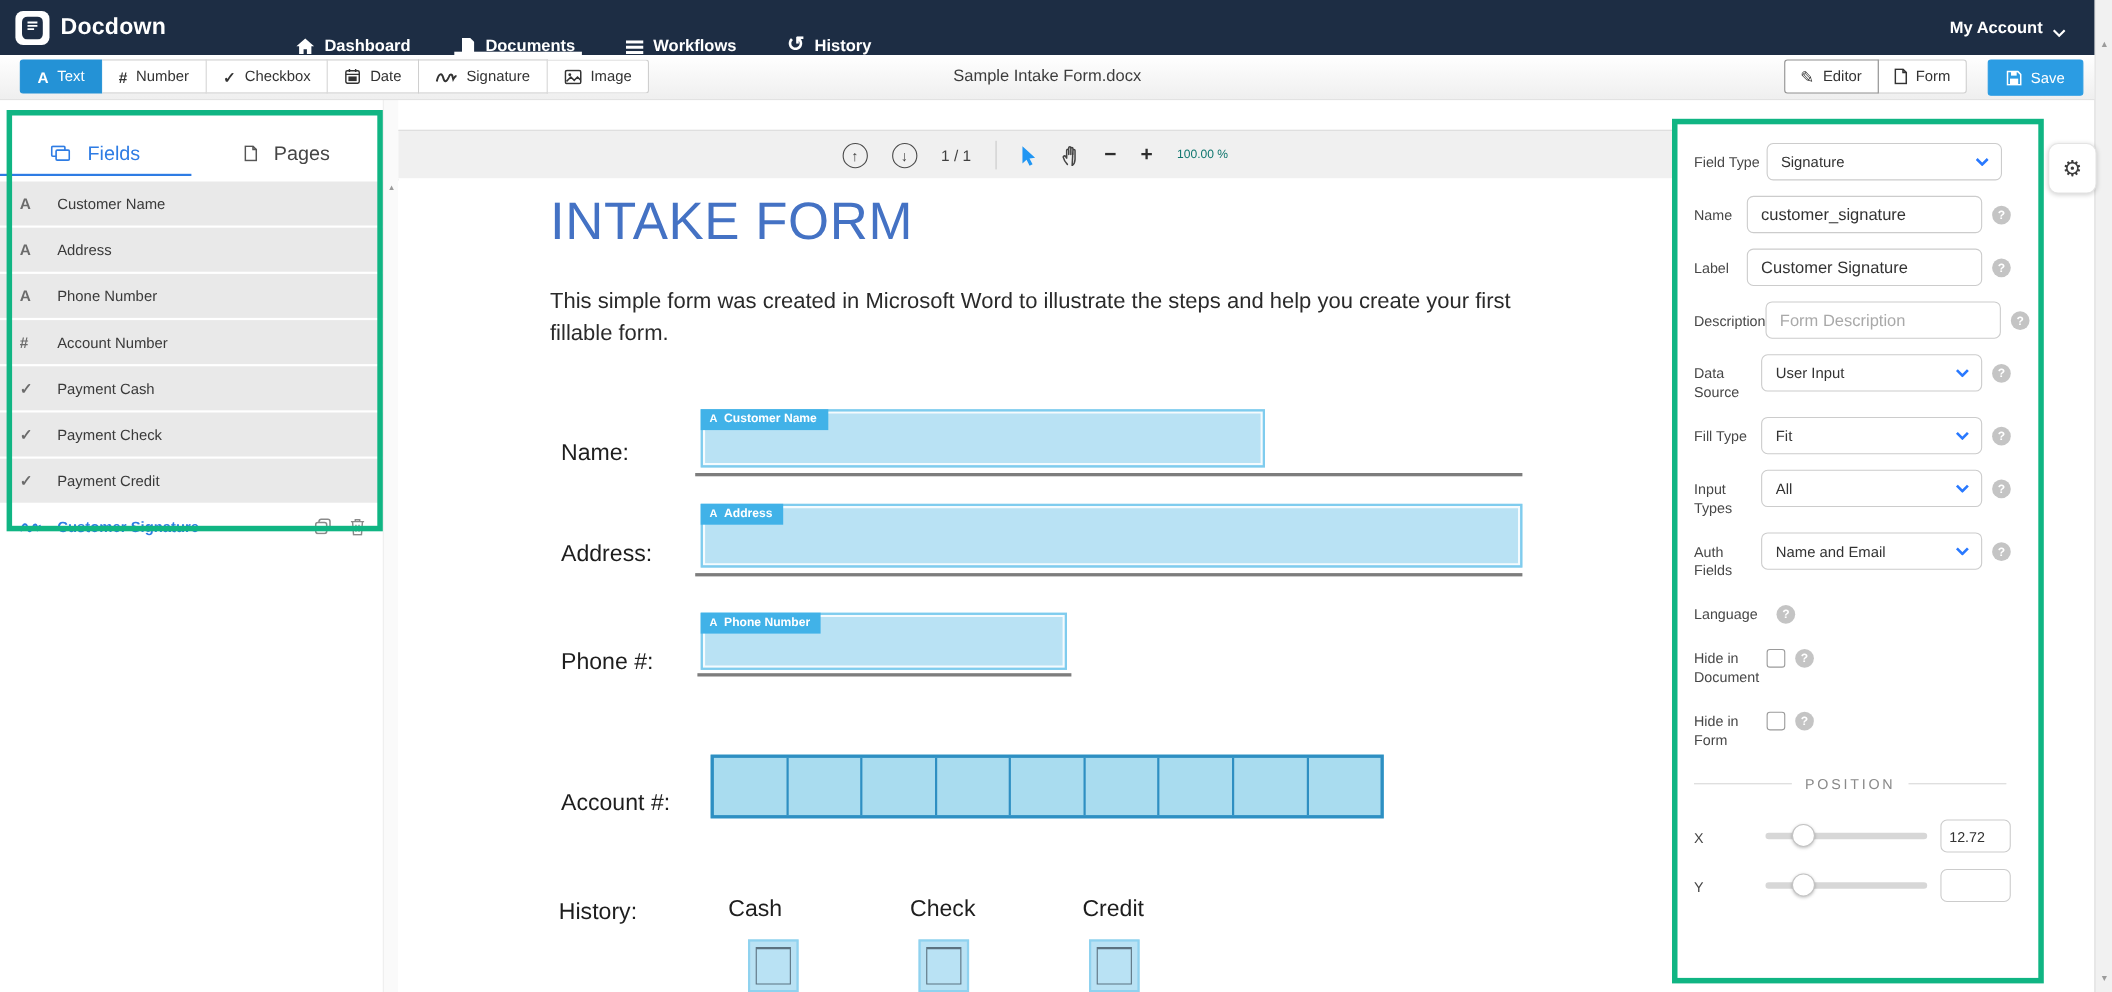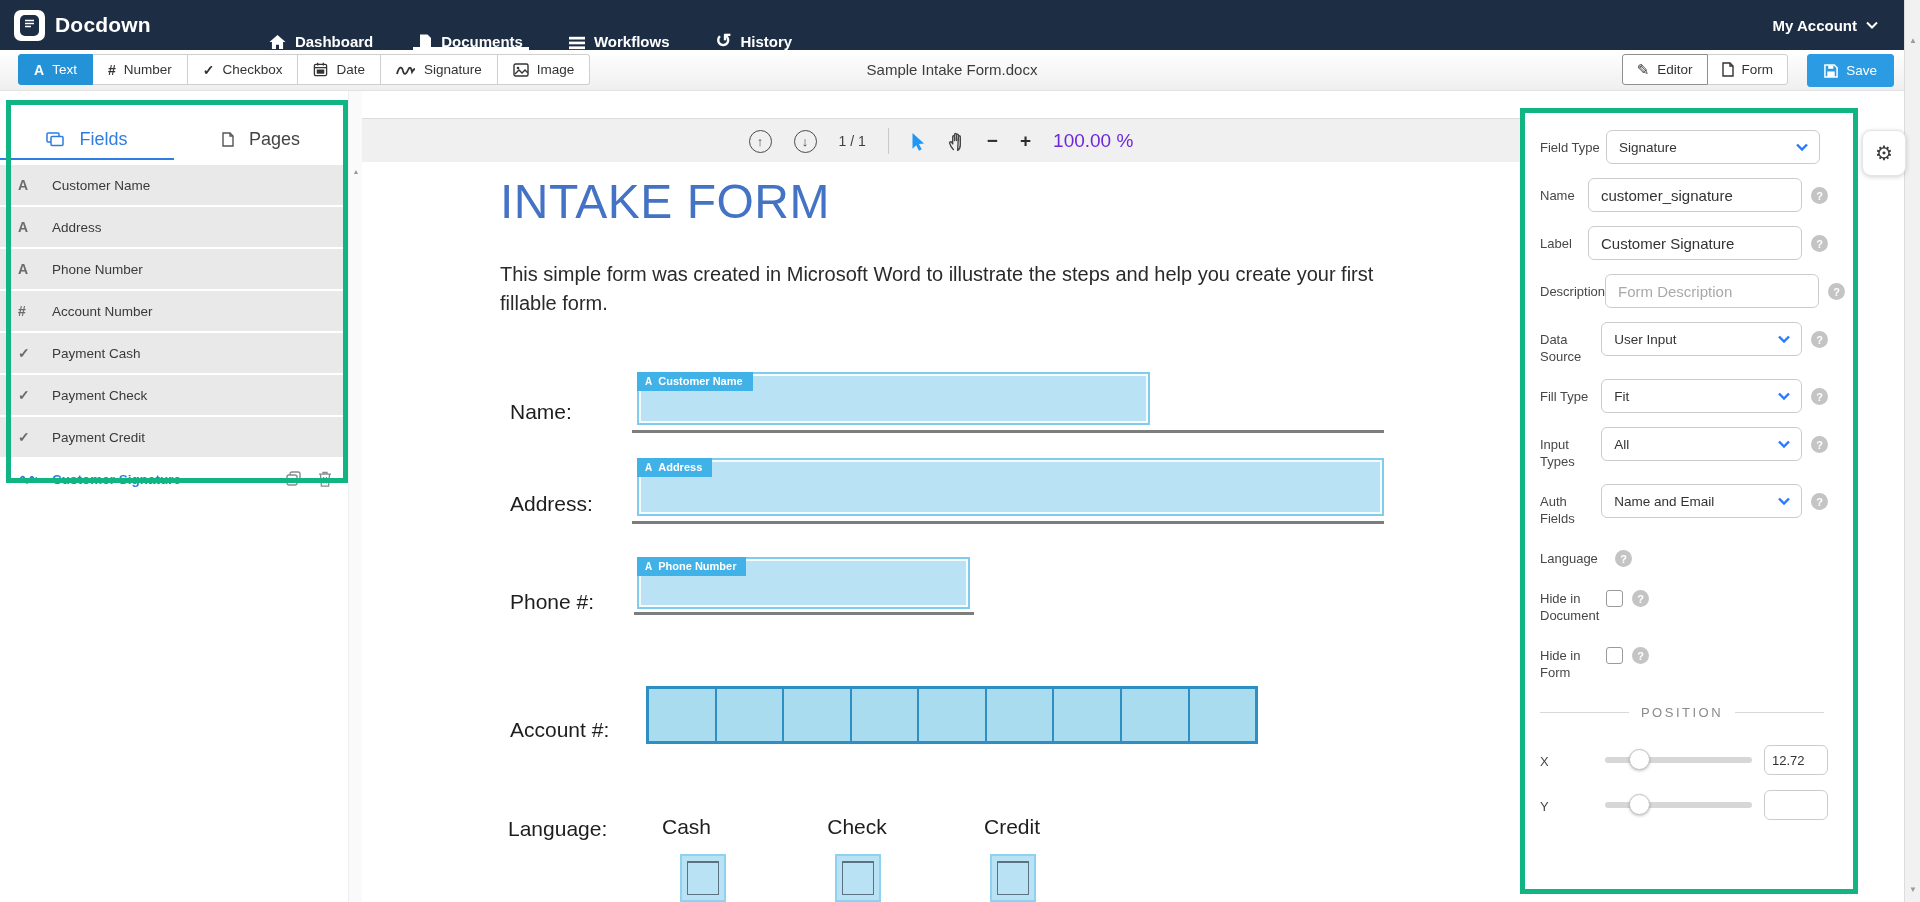--- a/index.html
+++ b/index.html
@@ -9,21 +9,21 @@
 
   
   .navbar{position:absolute;left:0;top:0;width:1904px;height:50px;background:#1d2d44;
           display:flex;align-items:center;color:#fff;z-index:10}
   .brand{display:flex;align-items:center;gap:10px;margin-left:14px}
   .logo{width:31px;height:31px;background:#fff;border-radius:7px;display:flex;align-items:center;justify-content:center}
   .brand-name{font-size:21px;font-weight:bold;letter-spacing:.2px}
   .nav-items{display:flex;margin-left:118px;gap:46px;height:50px}
   .nav-item{display:flex;align-items:flex-end;gap:9px;font-size:15px;font-weight:600;position:relative;cursor:pointer}
   .nav-item.active::after{content:"";position:absolute;left:-6px;right:-6px;bottom:0;height:3px;background:#fff}
-  .account{margin-left:auto;margin-right:26px;display:flex;align-items:center;gap:9px;font-size:15px;font-weight:600;cursor:pointer}
+  .account{margin-left:auto;margin-right:26px;display:flex;align-items:flex-end;gap:9px;font-size:15px;font-weight:600;cursor:pointer}
 
   
   .toolbar{position:absolute;left:0;top:50px;width:1904px;height:40px;
            background:linear-gradient(#ffffff,#efefef);border-bottom:1px solid #e2e2e2;z-index:9}
   .btn-group{position:absolute;left:18px;top:4px;display:flex}
   .tbtn{height:31px;display:flex;align-items:center;gap:8px;padding:0 15px;background:#fff;
         border:1px solid #cfcfcf;border-left-width:0;font-size:13.5px;color:#333;cursor:pointer;box-sizing:border-box}
   .tbtn:first-child{border-left-width:1px;border-radius:3px 0 0 3px}
   .tbtn:last-child{border-radius:0 3px 3px 0}
   .tbtn .glyph{font-weight:bold;font-size:14px}
@@ -63,21 +63,21 @@
   
   .docpane{position:absolute;left:362px;top:90px;width:1158px;height:812px;background:#fff;overflow:hidden}
   .doc-toolbar{position:absolute;left:0;right:0;top:28px;height:44px;background:#f0f0f0;
                border-top:1px solid #ddd;border-bottom:1px solid #cdcdcd;
                display:flex;align-items:center;justify-content:center;gap:22px;color:#3f3f3f}
   .circle-btn{width:23px;height:23px;border:1.5px solid #4a4a4a;border-radius:50%;display:flex;
               align-items:center;justify-content:center;font-size:13px;cursor:pointer;box-sizing:border-box}
   .page-ind{font-size:14px;color:#3f3f3f}
   .vdiv{width:1px;height:26px;background:#c9c9c9}
   .zoomglyph{font-size:19px;font-weight:bold;color:#2d2d2d;cursor:pointer}
-  .zoom-label{font-size:19px;color:#6d28d9}
+  .zoom-label{font-size:11px;color:#0f766e}
   .page{position:absolute;left:0;top:72px;right:0;bottom:0;background:#fff}
   .word-title{position:absolute;left:138px;top:12px;font-size:48px;color:#4472c4;letter-spacing:.5px}
   .word-intro{position:absolute;left:138px;top:98px;width:905px;font-size:20px;color:#2a2a2a;line-height:29px}
   .doclabel{position:absolute;font-size:21px;color:#1e1e1e}
   .overlay-box{position:absolute;background:#b9e2f4;border:2px solid #7fccee;
                box-shadow:inset 0 0 0 2px rgba(255,255,255,.85);box-sizing:border-box;cursor:pointer}
   .overlay-tag{position:absolute;left:-2px;top:-2px;background:#41b2e8;color:#fff;display:flex;
                align-items:center;gap:6px;padding:3px 10px 4px 8px;font-size:11px;font-weight:bold;white-space:nowrap}
   .overlay-tag .taga{font-size:10px}
   .underline{position:absolute;height:3px;background:#7d7d7d}
@@ -404,21 +404,21 @@
           <span class="cell"></span>
           <span class="cell"></span>
           <span class="cell"></span>
           <span class="cell"></span>
           <span class="cell"></span>
           <span class="cell"></span>
           <span class="cell"></span>
           <span class="cell"></span>
       </div>
 
-      <div class="doclabel" style="left:146px;top:655px">Language:</div>
+      <div class="doclabel" style="left:146px;top:655px">History:</div>
       <div class="doclabel" style="left:300px;top:653px;width:80px;text-align:left">Cash</div>
       <div class="doclabel" style="left:455px;top:653px;width:80px;text-align:center">Check</div>
       <div class="doclabel" style="left:610px;top:653px;width:80px;text-align:center">Credit</div>
       <div class="paycb" style="left:318px;top:692px">
           <span class="inner"></span>
         </div>
       <div class="paycb" style="left:473px;top:692px">
           <span class="inner"></span>
         </div>
       <div class="paycb" style="left:628px;top:692px">

